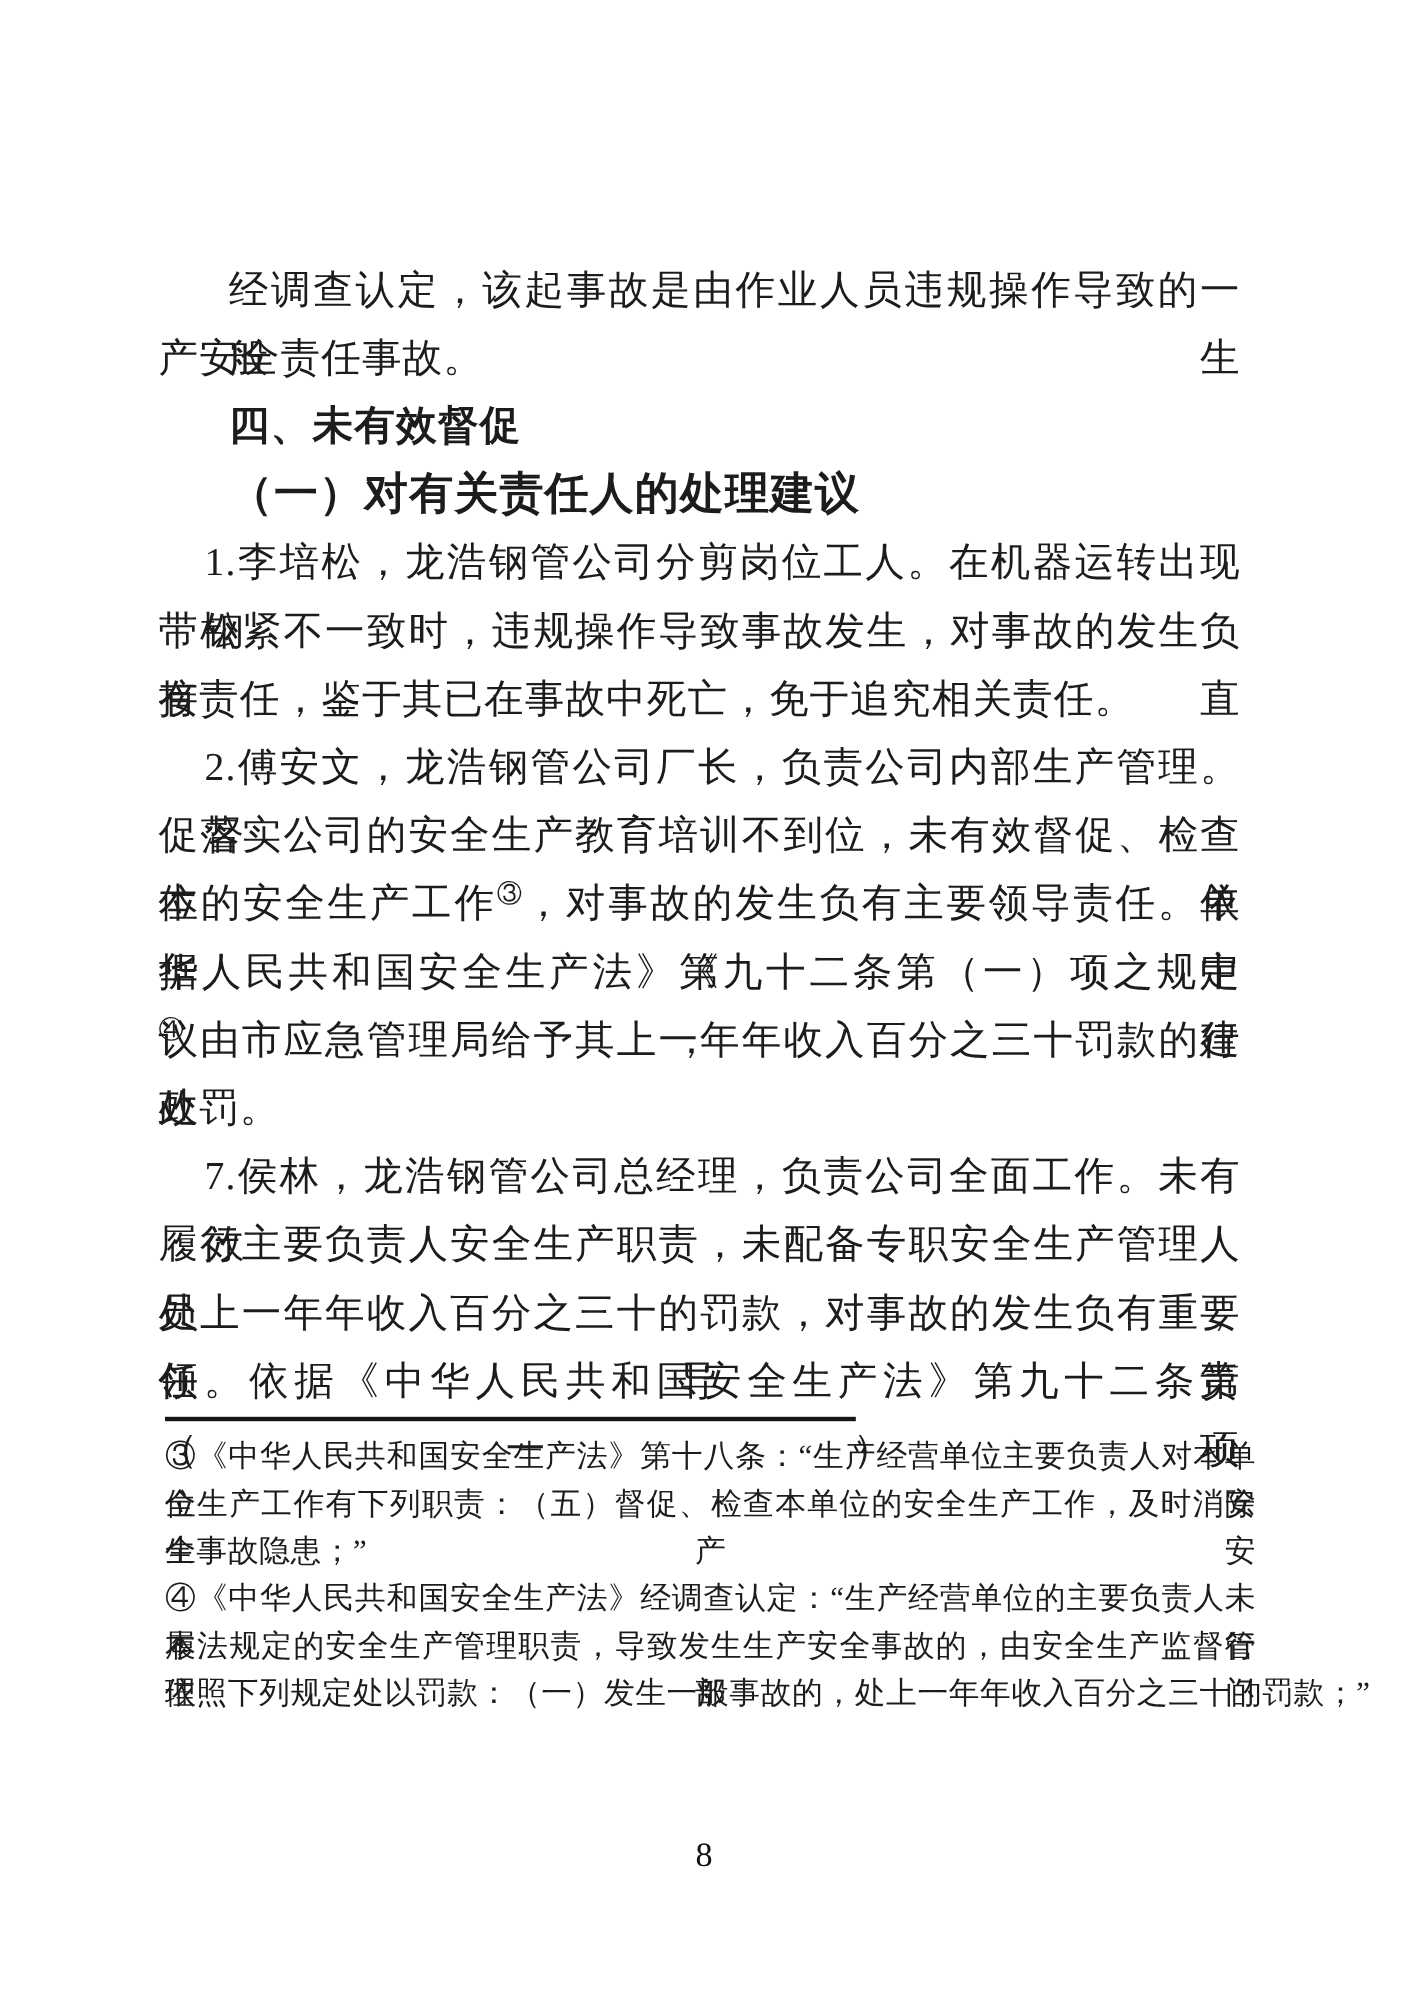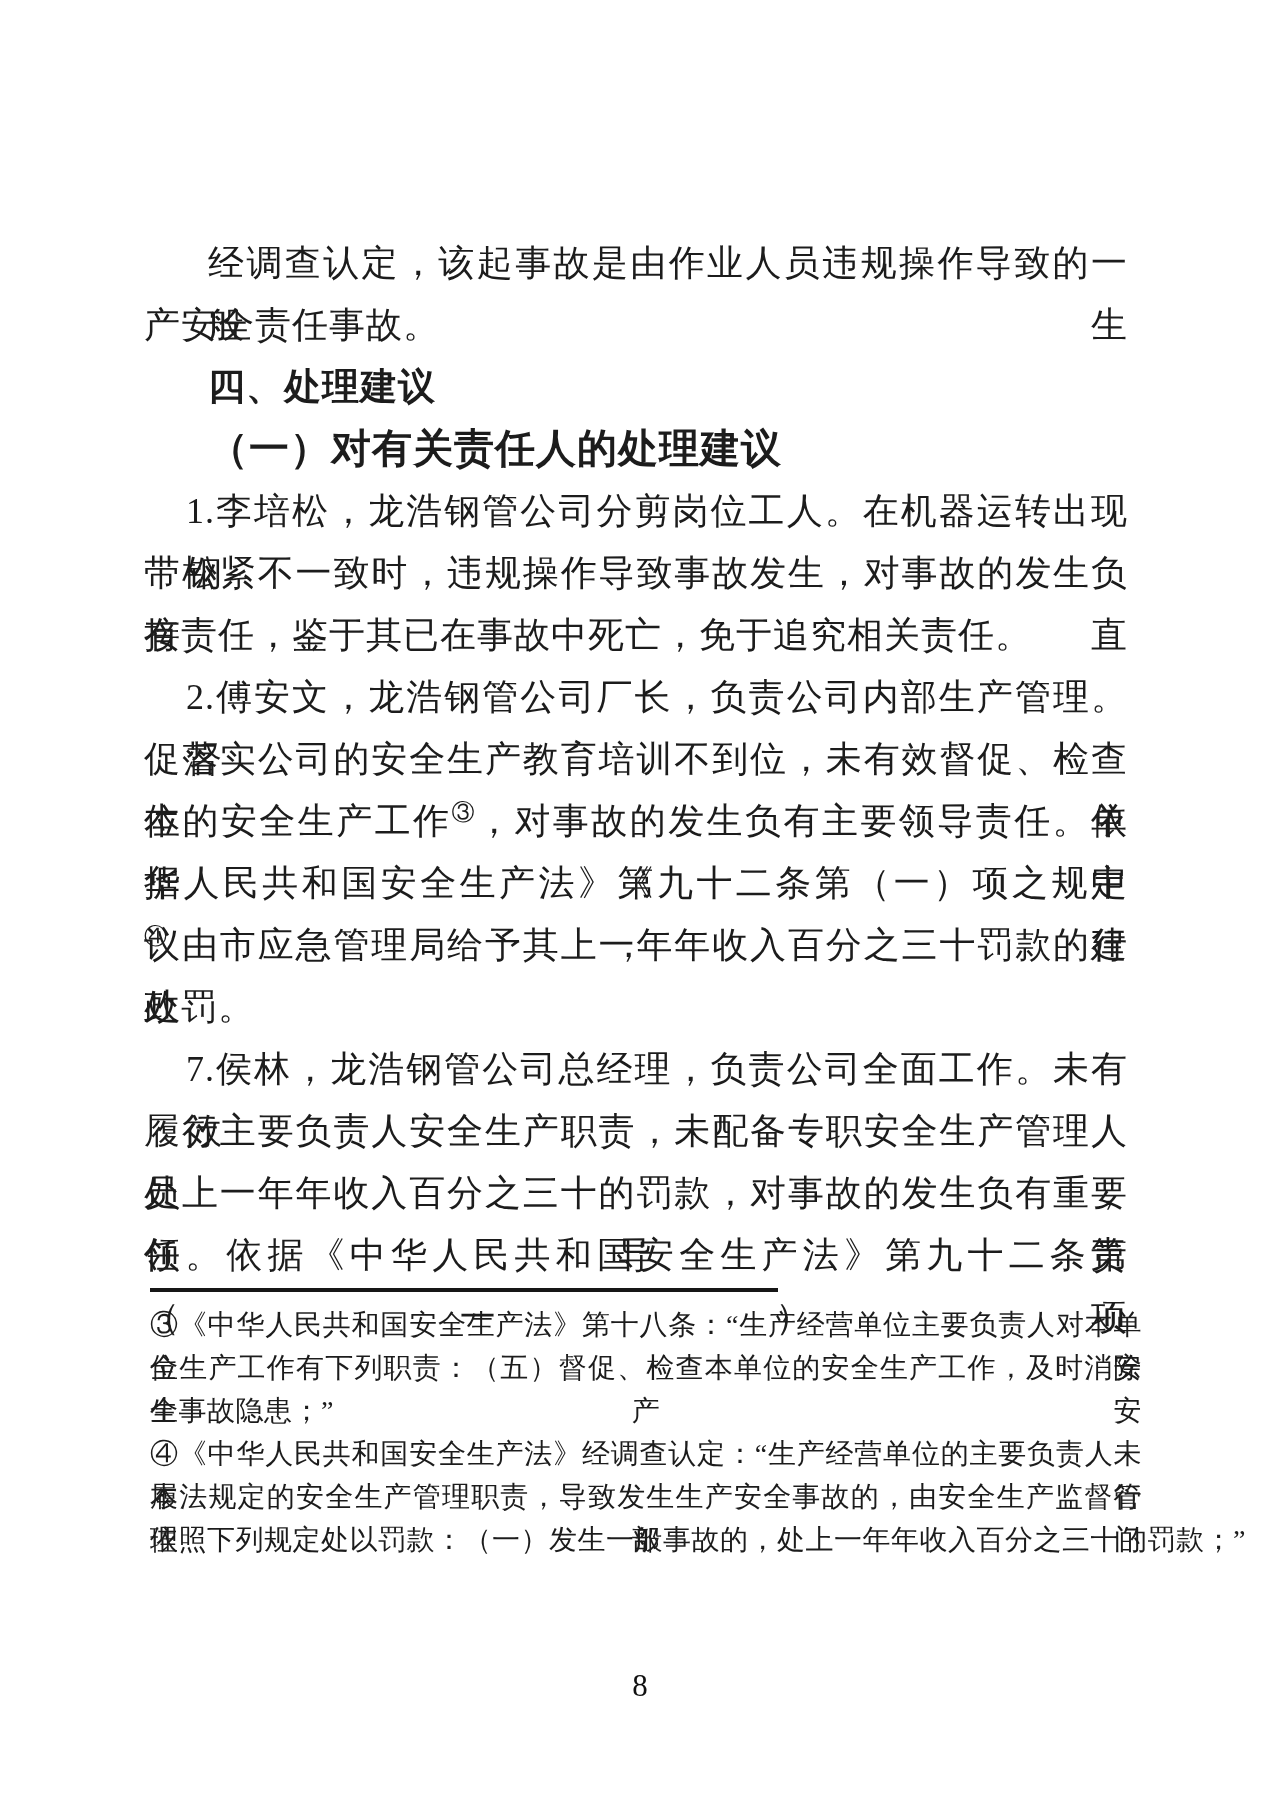--- a/index.html
+++ b/index.html
@@ -92,21 +92,21 @@
     color: #111111;
   }
 </style>
 </head>
 <body>
 
 <div class="page">
   <main class="body-text">
       <div class="line body indent-wide fill">经调查认定，该起事故是由作业人员违规操作导致的一般生</div>
       <div class="line body">产安全责任事故。</div>
-      <div class="line heading1 indent-wide">四、处理建议</div>
+      <div class="line heading1 indent-wide">四、未有效督促</div>
       <div class="line heading2 indent-wide">（一）对有关责任人的处理建议</div>
       <div class="line body indent-narrow fill">1.李培松，龙浩钢管公司分剪岗位工人。在机器运转出现钢</div>
       <div class="line body fill">带松紧不一致时，违规操作导致事故发生，对事故的发生负有直</div>
       <div class="line body">接责任，鉴于其已在事故中死亡，免于追究相关责任。</div>
       <div class="line body indent-narrow fill">2.傅安文，龙浩钢管公司厂长，负责公司内部生产管理。督</div>
       <div class="line body fill">促落实公司的安全生产教育培训不到位，未有效督促、检查本单</div>
       <div class="line body fill">位的安全生产工作<sup class="fn-ref">③</sup>，对事故的发生负有主要领导责任。依据《中</div>
       <div class="line body fill">华人民共和国安全生产法》第九十二条第（一）项之规定<sup class="fn-ref">④</sup>，建</div>
       <div class="line body fill">议由市应急管理局给予其上一年年收入百分之三十罚款的行政</div>
       <div class="line body">处罚。</div>

